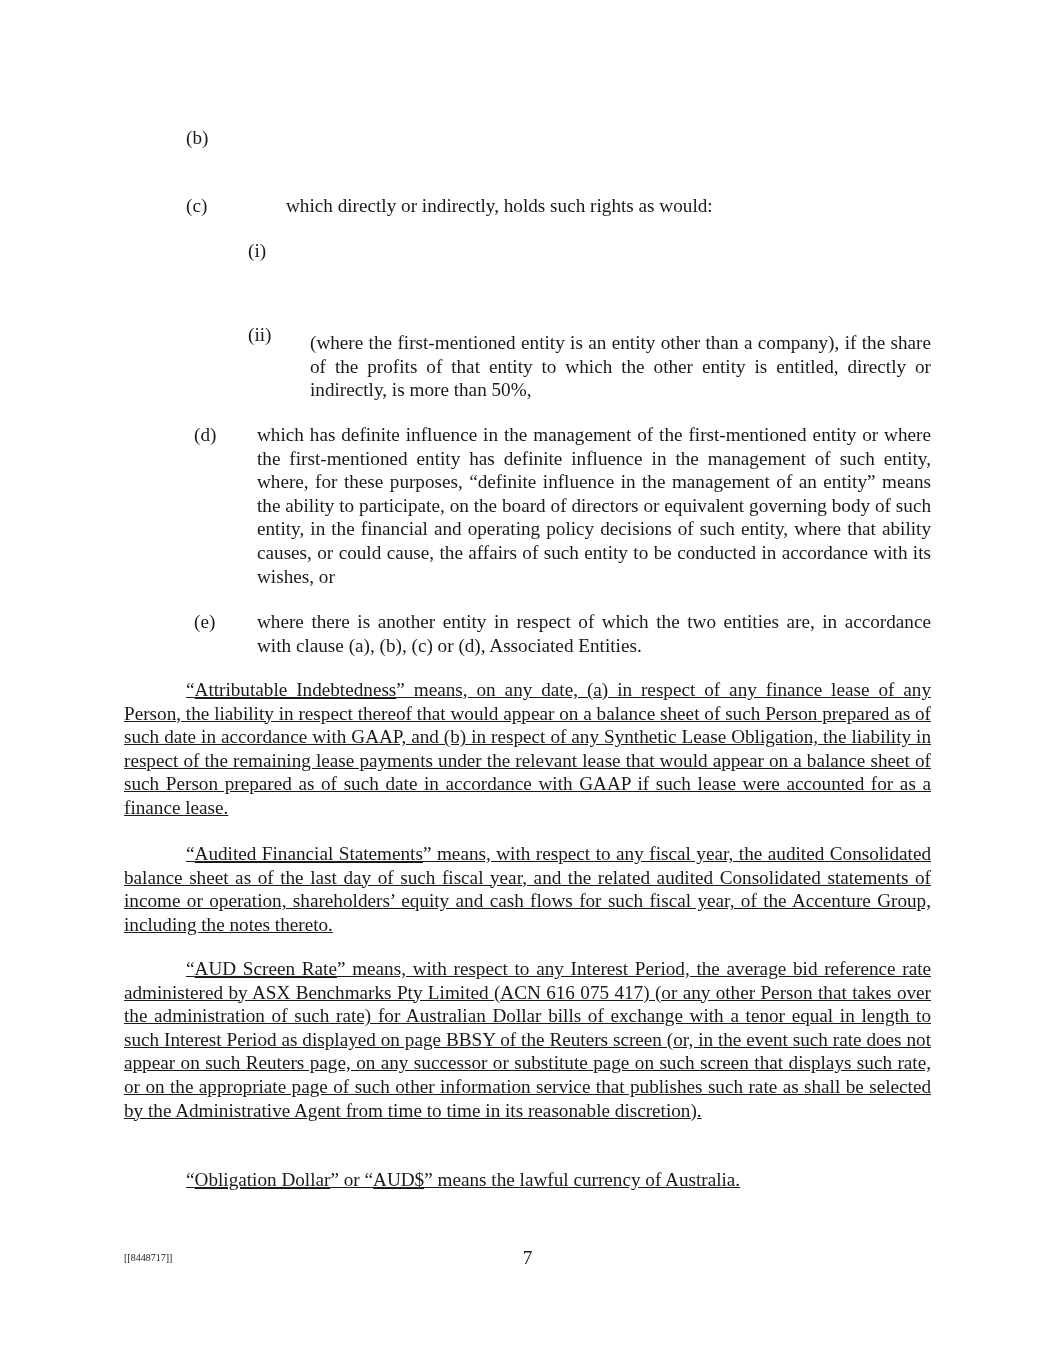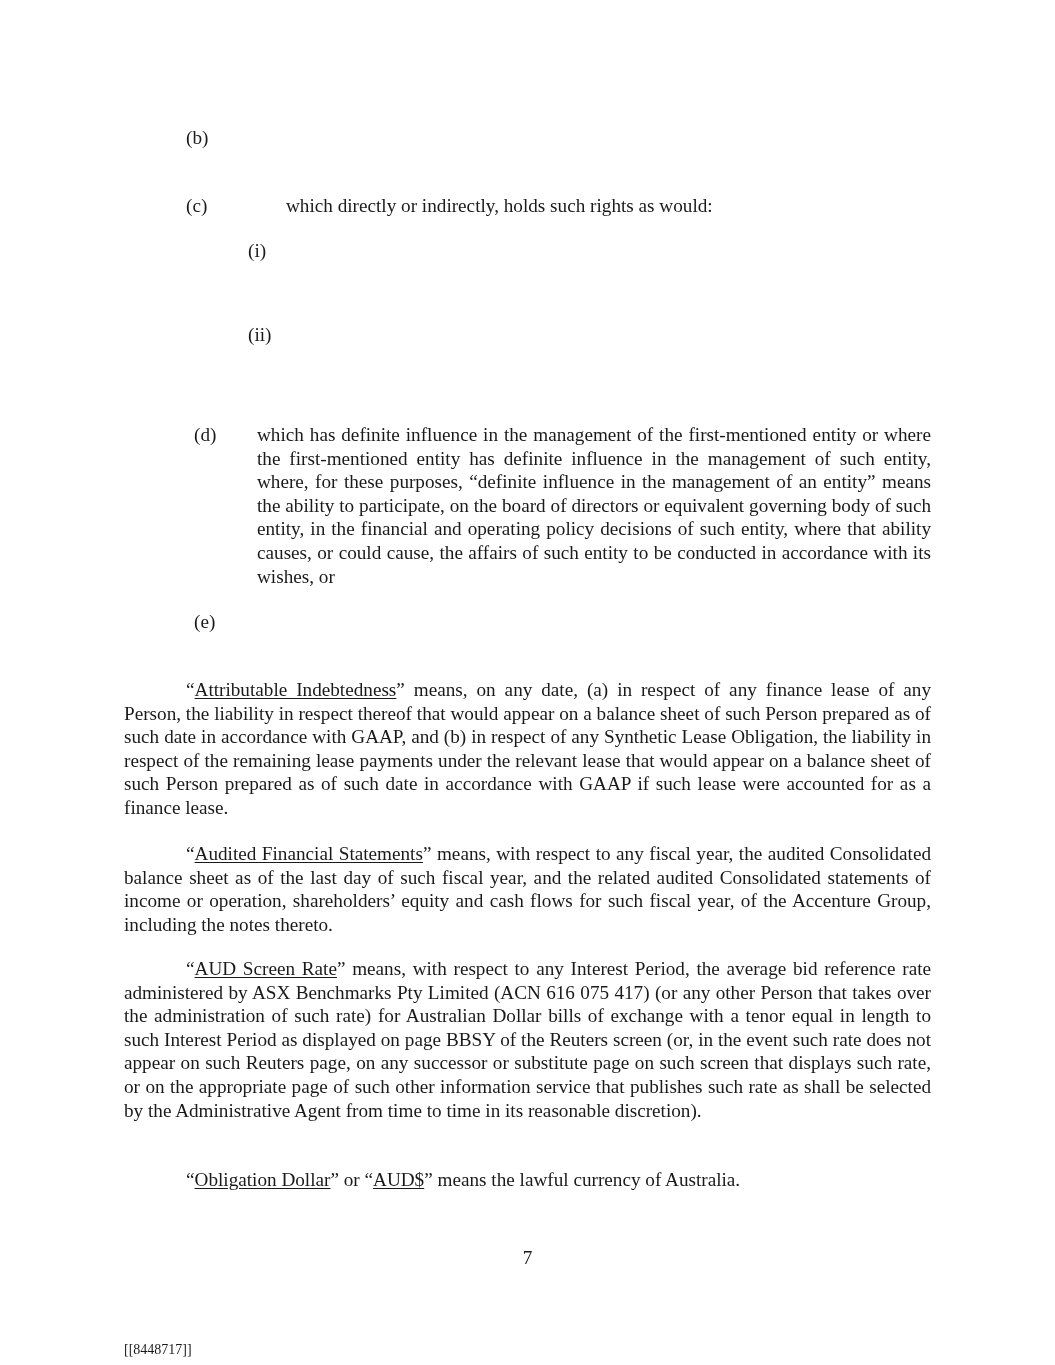--- a/index.html
+++ b/index.html
@@ -6,43 +6,45 @@
   body {
     width: 1055px; height: 1365px; position: relative; overflow: hidden;
     font-family: "Liberation Serif", "DejaVu Serif", serif;
     color: #1a1a1a;
     font-size: 19.2px;
     line-height: 23.6px;
   }
   .page { position: absolute; left: 0; top: 0; width: 1055px; height: 1365px; }
   .item { position: absolute; text-align: justify; }
   .label { position: absolute; }
-  .para { position: absolute; left: 124px; width: 807px; text-align: justify; text-indent: 62px; }
+  .para { position: absolute; left: 124px; width: 807px; text-align: justify; text-indent: 62px; text-decoration: underline; }
   u { text-decoration: underline; text-underline-offset: 2px; }
   .pagenum { position: absolute; left: 0; width: 1055px; top: 1246px; text-align: center; }
-  .footer-id { position: absolute; left: 124px; top: 1344px; font-size: 14px; line-height: 12px; }
+  .footer-id { position: absolute; left: 124px; top: 1252px; font-size: 10px; line-height: 12px; }
 </style>
 </head>
 <body>
 
 <div class="page">
 
   <span class="label" style="left:186px; top:126px;">(b)</span>
 
   <span class="label" style="left:186px; top:194px;">(c)</span>
   <div class="item" style="left:248px; top:194px; width:683px;margin-left:38px;">which directly or indirectly, holds such rights as would:</div>
 
   <span class="label" style="left:248px; top:239px;">(i)</span>
 
   <span class="label" style="left:248px; top:323px;">(ii)</span>
+  <div class="item" style="left:310px; top:331px; width:621px;">(where the first-mentioned entity is an entity other than a company), if the share of the profits of that entity to which the other entity is entitled, directly or indirectly, is more than 50%,</div>
 
   <span class="label" style="left:194px; top:423px;">(d)</span>
   <div class="item" style="left:257px; top:423px; width:674px;">which has definite influence in the management of the first-mentioned entity or where the first-mentioned entity has definite influence in the management of such entity, where, for these purposes, “definite influence in the management of an entity” means the ability to participate, on the board of directors or equivalent governing body of such entity, in the financial and operating policy decisions of such entity, where that ability causes, or could cause, the affairs of such entity to be conducted in accordance with its wishes, or</div>
 
   <span class="label" style="left:194px; top:610px;">(e)</span>
+  <div class="item" style="left:257px; top:610px; width:674px;">where there is another entity in respect of which the two entities are, in accordance with clause (a), (b), (c) or (d), Associated Entities.</div>
 
   <div class="para" style="top:678px;"><span>“</span><u>Attributable Indebtedness</u><span>” means, on any date, (a) in respect of any finance lease of any Person, the liability in respect thereof that would appear on a balance sheet of such Person prepared as of such date in accordance with GAAP, and (b) in respect of any Synthetic Lease Obligation, the liability in respect of the remaining lease payments under the relevant lease that would appear on a balance sheet of such Person prepared as of such date in accordance with GAAP if such lease were accounted for as a finance lease.</span></div>
 
   <div class="para" style="top:842px;"><span>“</span><u>Audited Financial Statements</u><span>” means, with respect to any fiscal year, the audited Consolidated balance sheet as of the last day of such fiscal year, and the related audited Consolidated statements of income or operation, shareholders’ equity and cash flows for such fiscal year, of the Accenture Group, including the notes thereto.</span></div>
 
   <div class="para" style="top:957px;"><span>“</span><u>AUD Screen Rate</u><span>” means, with respect to any Interest Period, the average bid reference rate administered by ASX Benchmarks Pty Limited (ACN 616 075 417) (or any other Person that takes over the administration of such rate) for Australian Dollar bills of exchange with a tenor equal in length to such Interest Period as displayed on page BBSY of the Reuters screen (or, in the event such rate does not appear on such Reuters page, on any successor or substitute page on such screen that displays such rate, or on the appropriate page of such other information service that publishes such rate as shall be selected by the Administrative Agent from time to time in its reasonable discretion).</span></div>
 
   <div class="para" style="top:1168px;"><span>“</span><u>Obligation Dollar</u><span>” or “</span><u>AUD$</u><span>” means the lawful currency of Australia.</span></div>
 
   <div class="pagenum">7</div>

